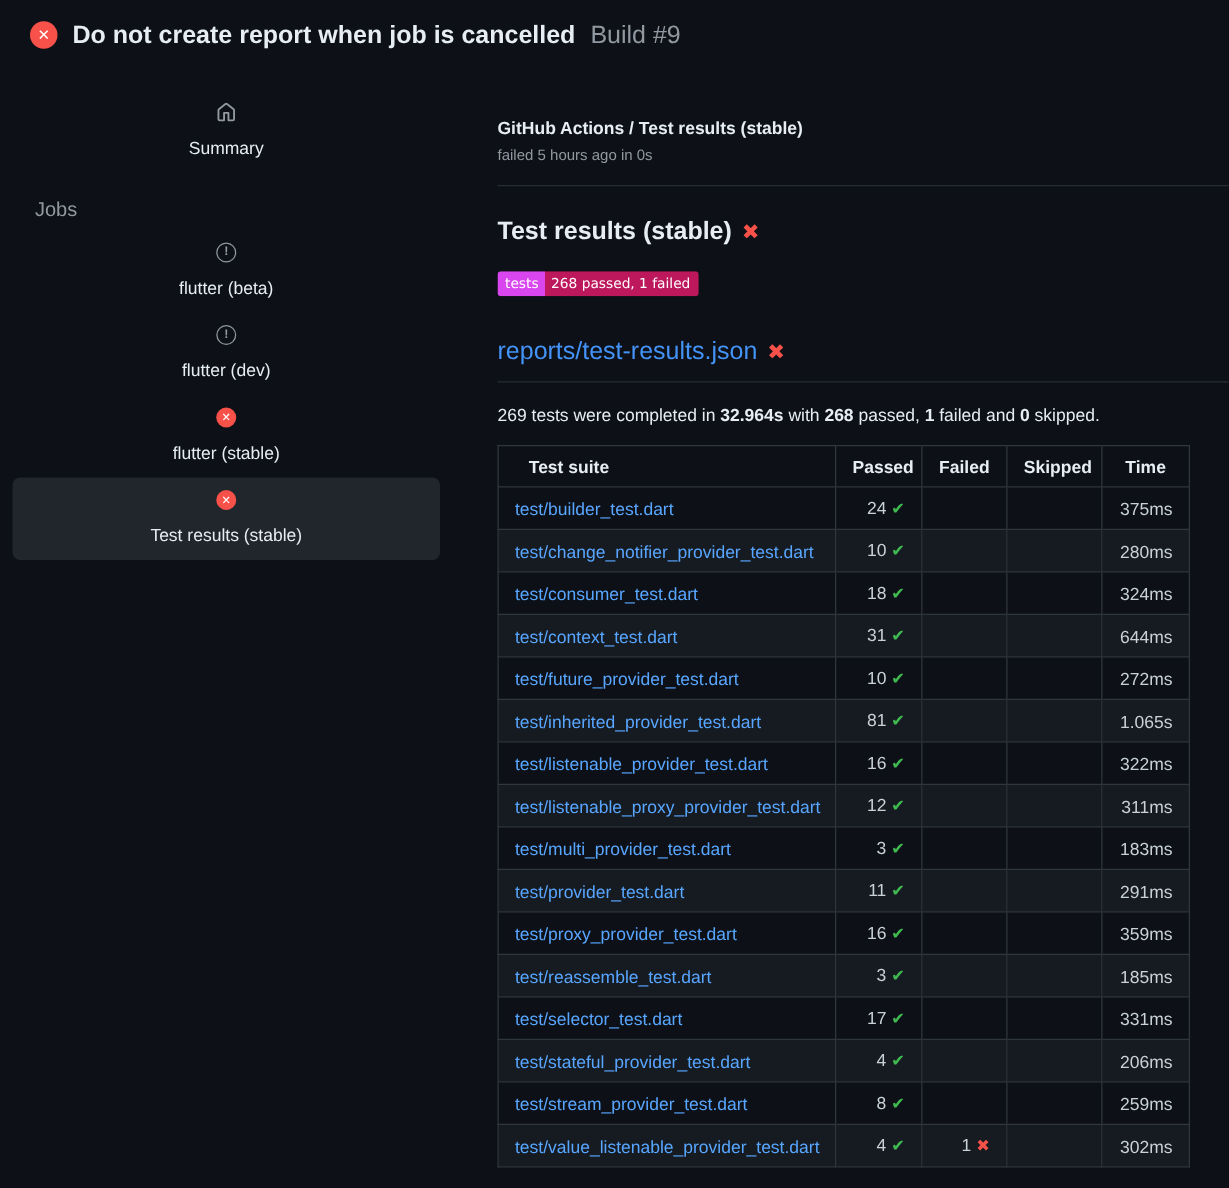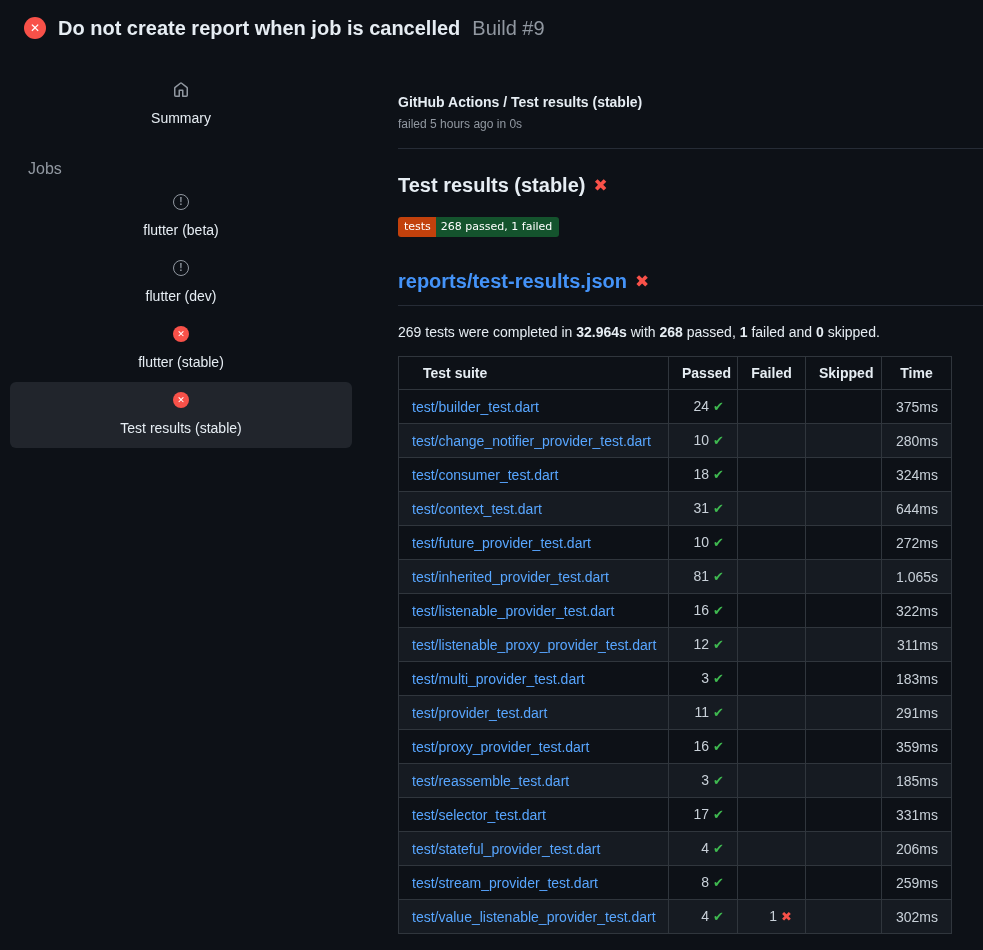--- a/index.html
+++ b/index.html
@@ -70,25 +70,25 @@
   .section-title{
     display:flex;align-items:center;gap:8px;
     font-size:20px;font-weight:700;margin:22px 0 0;line-height:28px;
   }
   .x-mark{display:inline-flex;}
   .x-mark::before{content:"✖";color:var(--red);font-size:17px;font-weight:400;line-height:1;}
   .badge{
     display:inline-flex;margin-top:18px;border-radius:3px;overflow:hidden;
     font-size:11px;line-height:1;font-family:"DejaVu Sans",sans-serif;
   }
-  .badge-label{background:#c2410c;color:#ffffff;padding:4px 5px 5px 6px;}
-  .badge-value{background:#14532d;color:#ffffff;padding:4px 7px 5px 5px;}
+  .badge-label{background:#d946ef;color:#ffffff;padding:4px 5px 5px 6px;}
+  .badge-value{background:#be185d;color:#ffffff;padding:4px 7px 5px 5px;}
   .report-title{
     display:flex;align-items:center;gap:8px;
-    font-size:20px;font-weight:700;margin:30px 0 0;line-height:28px;
+    font-size:20px;font-weight:400;margin:30px 0 0;line-height:28px;
     padding-bottom:10px;border-bottom:1px solid var(--border-soft);
   }
   .report-title a{color:var(--link-strong);text-decoration:none;cursor:pointer;}
   .summary{margin:16px 0 0;font-size:14px;line-height:20px;color:var(--text);}
   .summary strong{font-weight:700;}
   
   table{
     border-collapse:collapse;table-layout:fixed;width:553px;
     margin-top:14px;font-size:14px;
   }

